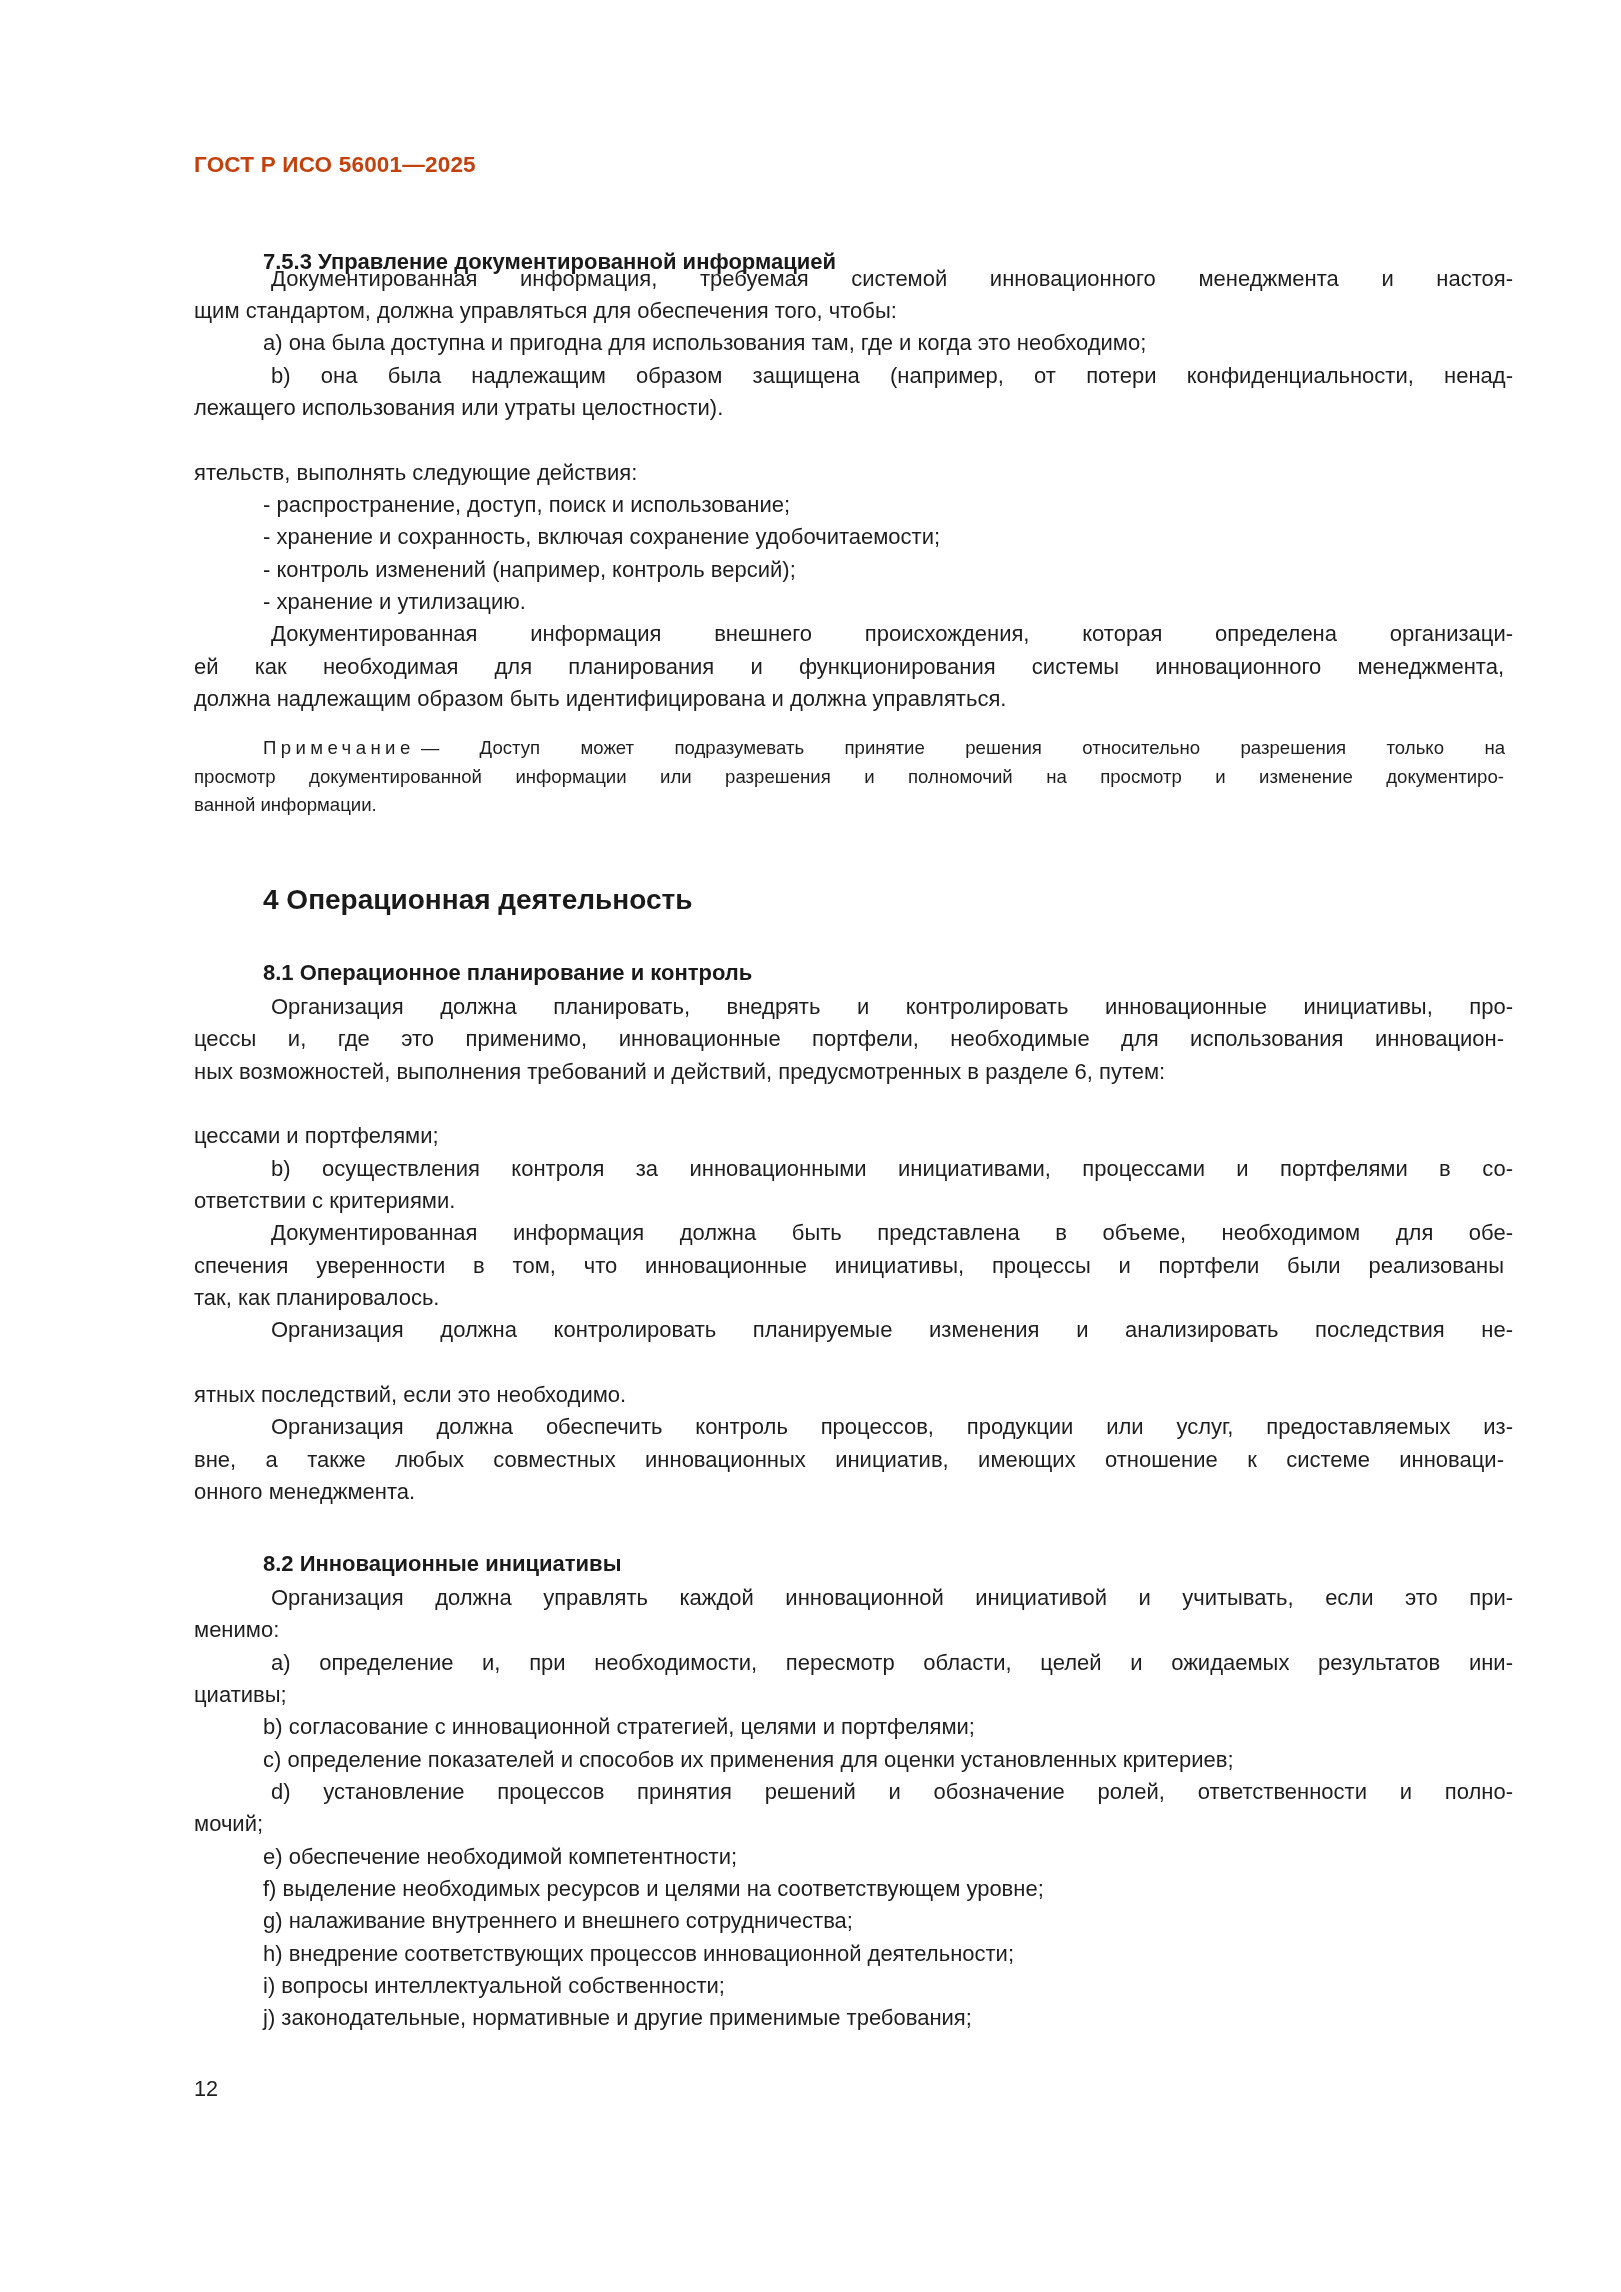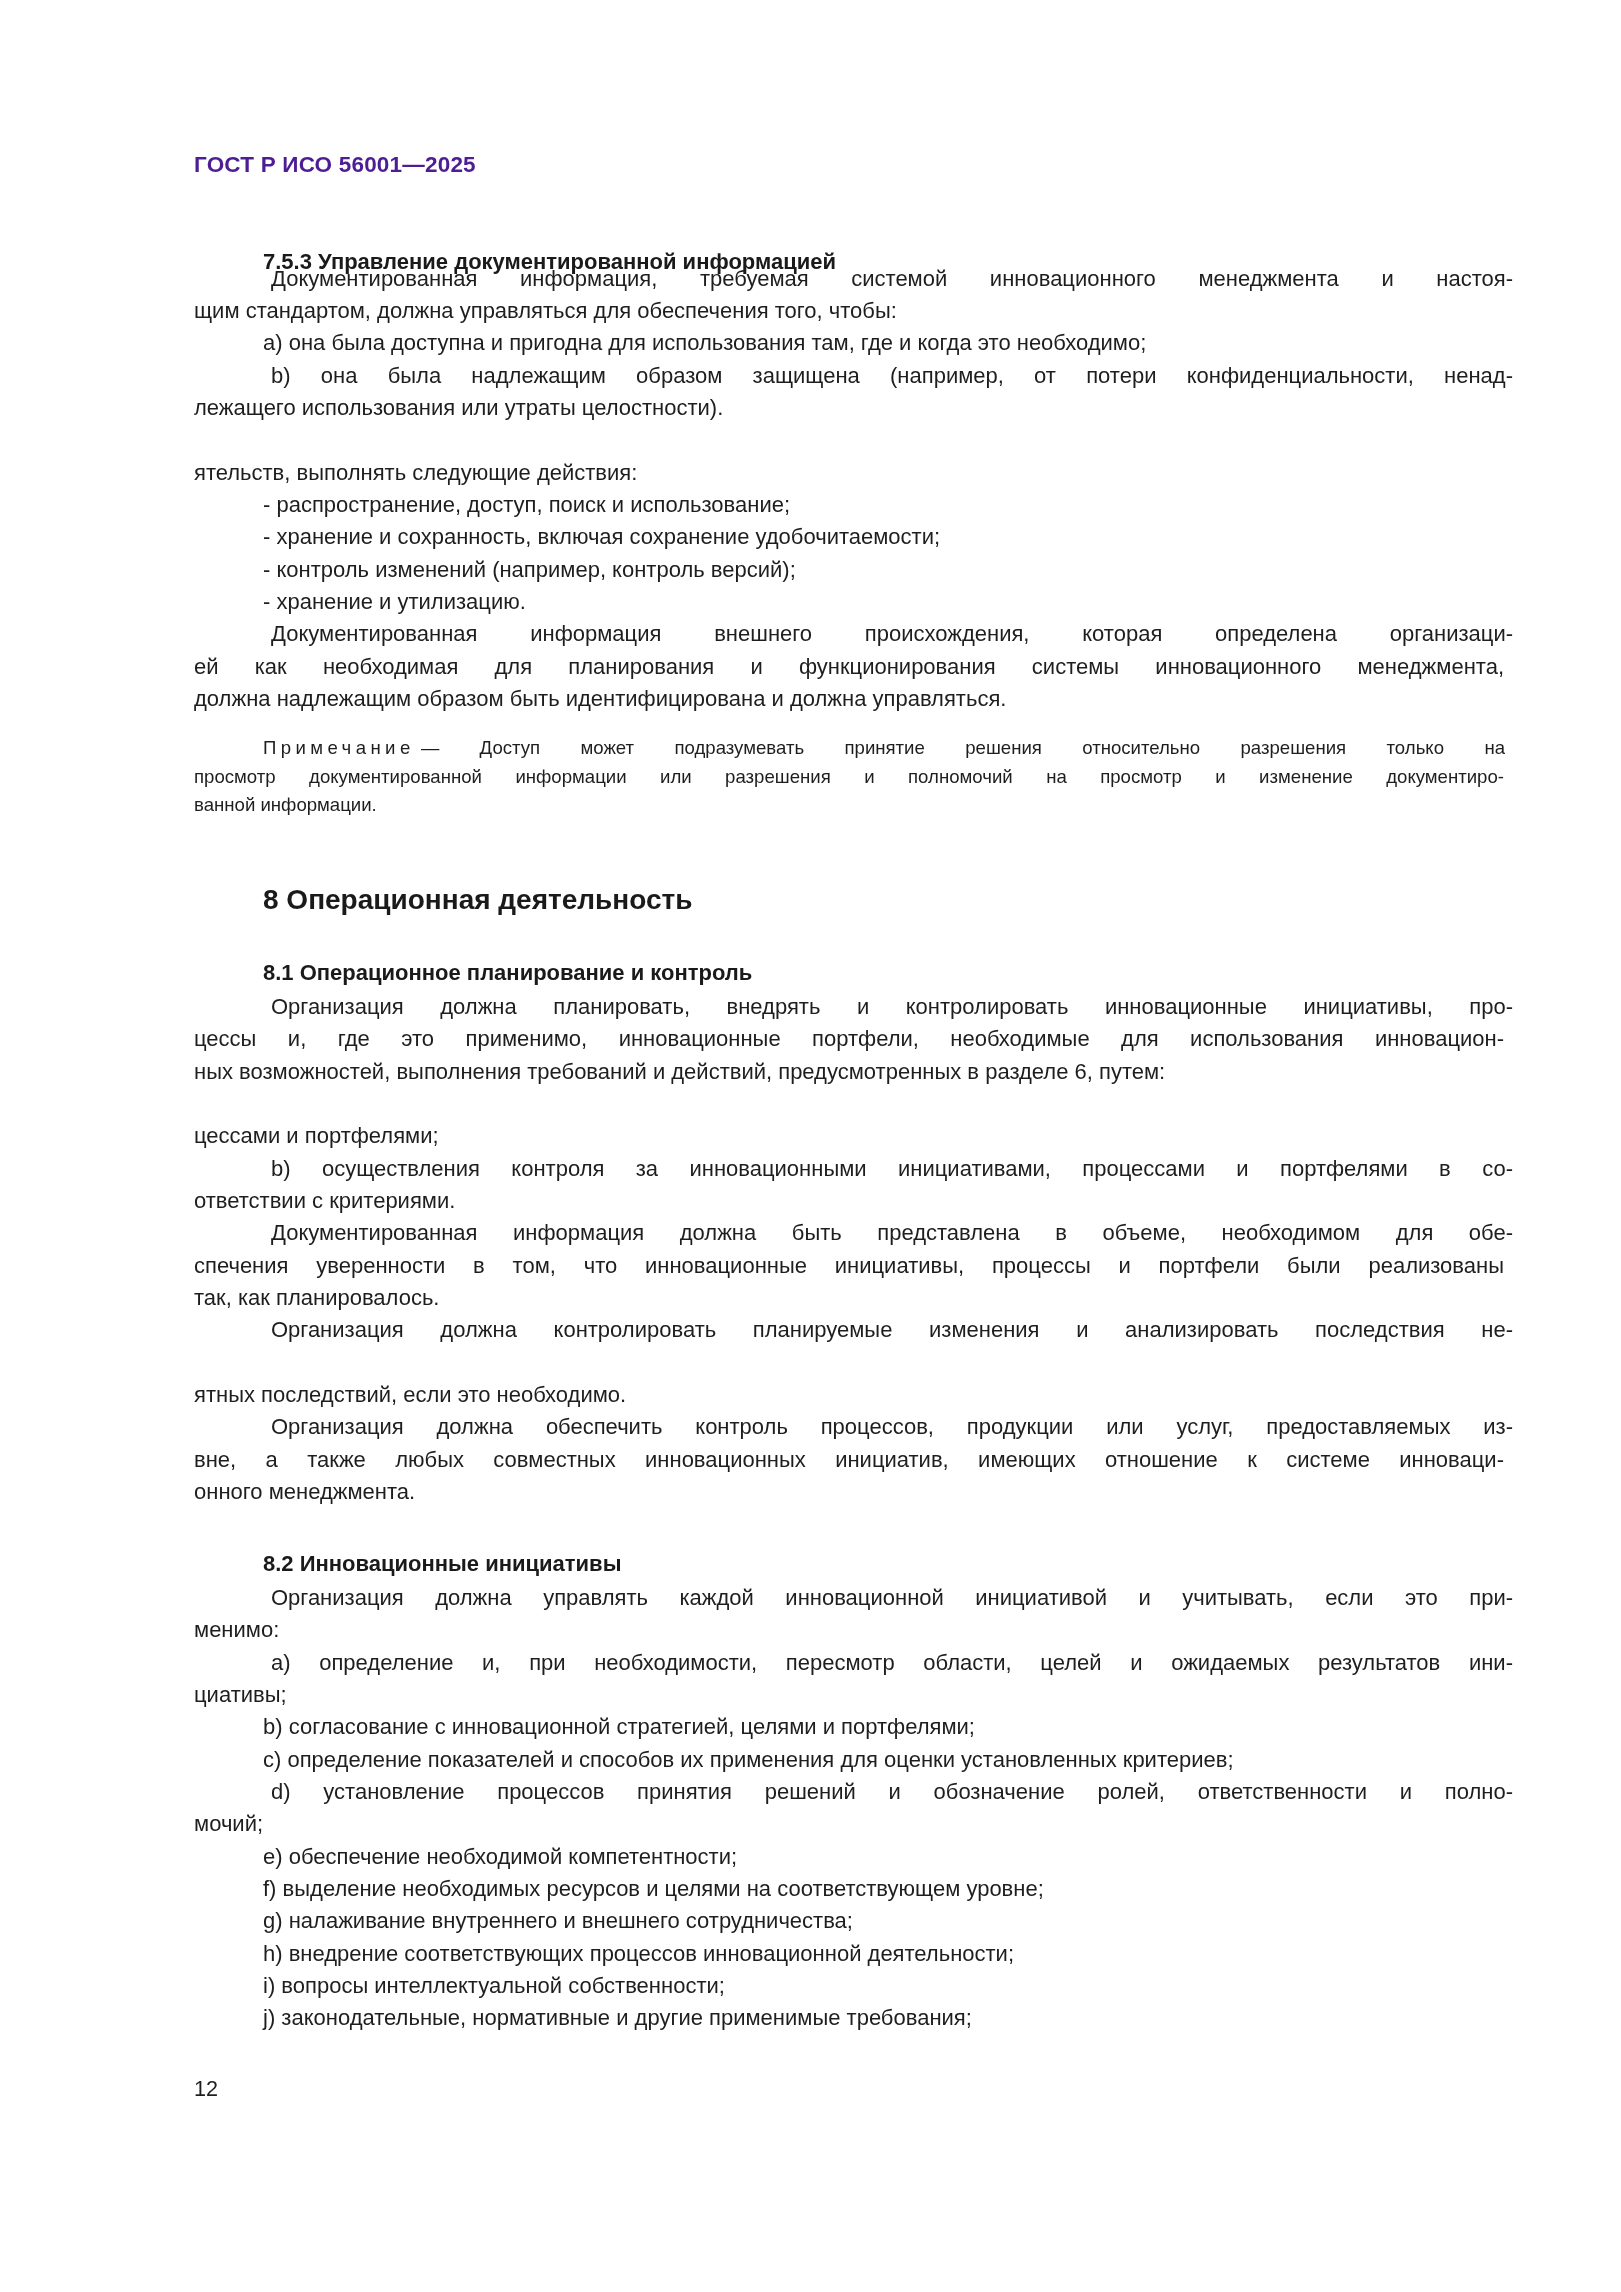--- a/index.html
+++ b/index.html
@@ -1,19 +1,19 @@
 <!DOCTYPE html>
 <html><head>
 <meta charset="utf-8">
 <style>
   html, body { margin: 0; padding: 0; background: #ffffff; }
   body { width: 1621px; height: 2293px; position: relative; overflow: hidden;
          font-family: "Liberation Sans", sans-serif; color: #1e1e1e; }
   .page { position: absolute; left: 0; top: 0; width: 1621px; height: 2293px; background: #fff; }
-  .doc-code { position: absolute; left: 194px; top: 152px; font-size: 22.5px; font-weight: bold; color: #4c1d95; letter-spacing: 0.2px; }
+  .doc-code { position: absolute; left: 194px; top: 152px; font-size: 22.5px; font-weight: bold; color: #c2410c; letter-spacing: 0.2px; }
   .page-number { position: absolute; left: 194px; top: 2076px; font-size: 21.6px; color: #1e1e1e; }
 
   .line { position: absolute; left: 194px; width: 1310px; font-size: 22px; line-height: 29px; white-space: nowrap; }
   .line.j { text-align: justify; text-align-last: justify; white-space: normal; height: 29px; overflow: hidden; }
   .line.ind { left: 263px; width: 1242px; margin-left: 8px; }
   .line.item-ind { left: 263px; width: 1242px; }
 
   .h3 { position: absolute; left: 263px; font-size: 22px; font-weight: bold; line-height: 29px; white-space: nowrap; color: #1a1a1a; margin-top: 15px; }
   .h1 { position: absolute; left: 263px; font-size: 28px; font-weight: bold; line-height: 35px; white-space: nowrap; color: #1a1a1a; }
 
@@ -44,21 +44,21 @@
   <div class="line j" style="top:652px">ей как необходимая для планирования и функционирования системы инновационного менеджмента,</div>
   <div class="line" style="top:684px">должна надлежащим образом быть идентифицирована и должна управляться.</div>
 
   <div class="note ind" style="top:735px; display:flex; width:1242px;gap:6px;">
     <span class="spaced">Примечание</span>
     <span style="flex:1; text-align:justify; text-align-last:justify; white-space:normal; height:25.5px; overflow:hidden;"> — Доступ может подразумевать принятие решения относительно разрешения только на</span>
   </div>
   <div class="note j" style="top:764px">просмотр документированной информации или разрешения и полномочий на просмотр и изменение документиро-</div>
   <div class="note" style="top:792px">ванной информации.</div>
 
-  <div class="h1" style="top:882px">8 Операционная деятельность</div>
+  <div class="h1" style="top:882px">4 Операционная деятельность</div>
 
   <div class="h3" style="top:943px">8.1 Операционное планирование и контроль</div>
   <div class="line j ind" style="top:992px">Организация должна планировать, внедрять и контролировать инновационные инициативы, про-</div>
   <div class="line j" style="top:1024px">цессы и, где это применимо, инновационные портфели, необходимые для использования инновацион-</div>
   <div class="line" style="top:1057px">ных возможностей, выполнения требований и действий, предусмотренных в разделе 6, путем:</div>
   <div class="line" style="top:1121px">цессами и портфелями;</div>
   <div class="line j ind" style="top:1154px">b)  осуществления контроля за инновационными инициативами, процессами и портфелями в со-</div>
   <div class="line" style="top:1186px">ответствии с критериями.</div>
   <div class="line j ind" style="top:1218px">Документированная информация должна быть представлена в объеме, необходимом для обе-</div>
   <div class="line j" style="top:1251px">спечения уверенности в том, что инновационные инициативы, процессы и портфели были реализованы</div>

